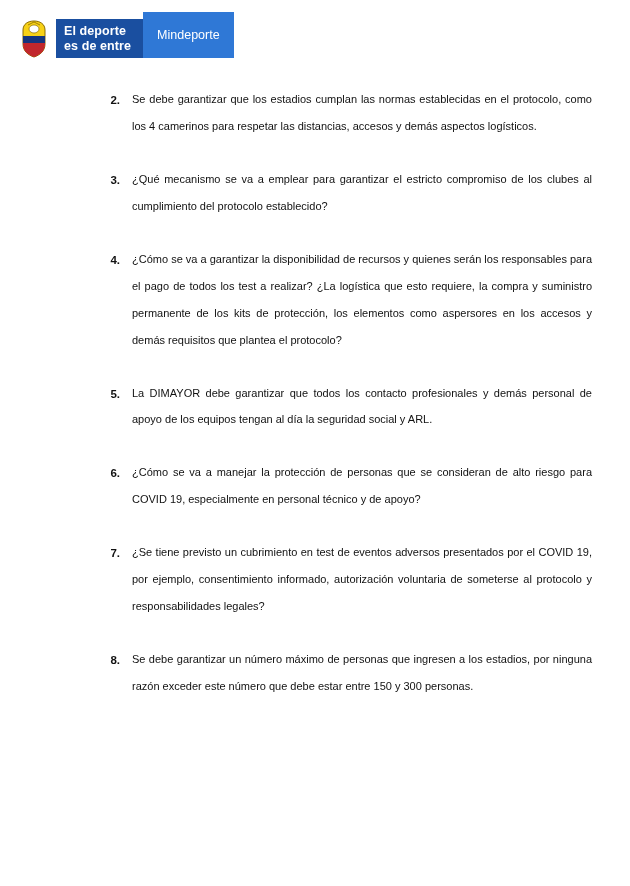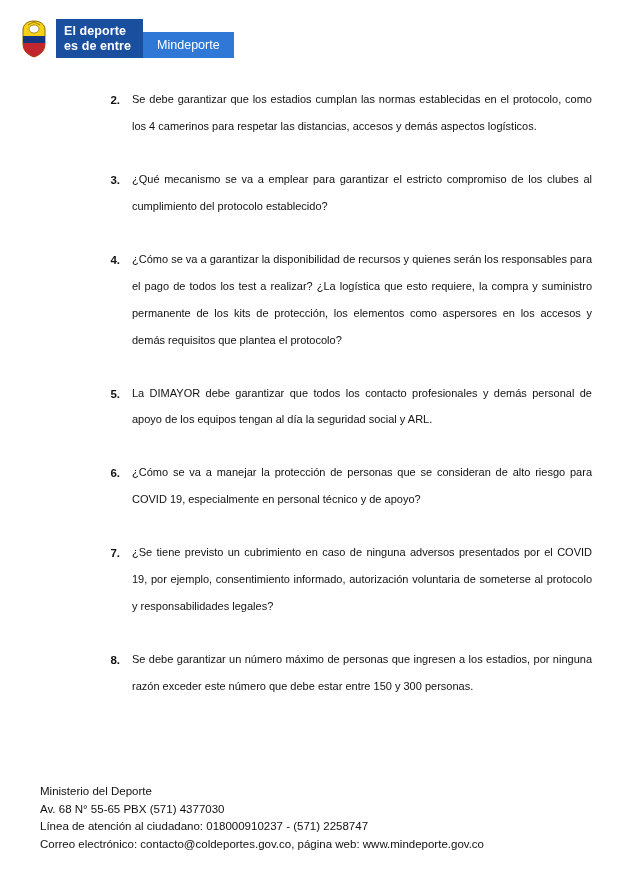--- a/index.html
+++ b/index.html
@@ -54,21 +54,21 @@
     font-size: 12.5px;
     font-weight: bold;
     letter-spacing: 0.1px;
     white-space: nowrap;
   }
   .header-lightblue {
     background: #2f78d6;
     color: #ffffff;
     display: flex;
     align-items: center;
-    padding: 6px 14px;
+    padding: 16px 14px;
     font-size: 12.5px;
     white-space: nowrap;
   }
 
   
   .content {
     position: absolute;
     top: 86px;
     left: 98px;
     width: 494px;
@@ -156,30 +156,24 @@
       <div class="item-text">La DIMAYOR debe garantizar que todos los contacto profesionales y demás personal de apoyo de los equipos tengan al día la seguridad social y ARL.</div>
     </div>
 
     <div class="item">
       <div class="item-num">6.</div>
       <div class="item-text">¿Cómo se va a manejar la protección de personas que se consideran de alto riesgo para COVID 19, especialmente en personal técnico y de apoyo?</div>
     </div>
 
     <div class="item">
       <div class="item-num">7.</div>
-      <div class="item-text">¿Se tiene previsto un cubrimiento en caso de ninguna adversos presentados por el COVID 19, por ejemplo, consentimiento informado, autorización voluntaria de someterse al protocolo y responsabilidades legales?</div>
+      <div class="item-text">¿Se tiene previsto un cubrimiento en test de eventos adversos presentados por el COVID 19, por ejemplo, consentimiento informado, autorización voluntaria de someterse al protocolo y responsabilidades legales?</div>
     </div>
 
     <div class="item">
       <div class="item-num">8.</div>
       <div class="item-text">Se debe garantizar un número máximo de personas que ingresen a los estadios, por ninguna razón exceder este número que debe estar entre 150 y 300 personas.</div>
     </div>
 
   </div>
 
-  <div class="footer">
-    <div>Ministerio del Deporte</div>
-    <div>Av. 68 N° 55-65 PBX (571) 4377030</div>
-    <div>Línea de atención al ciudadano: 018000910237 - (571) 2258747</div>
-    <div>Correo electrónico: contacto@coldeportes.gov.co, página web: www.mindeporte.gov.co</div>
-  </div>
 
 </div>
 
 </body></html>

